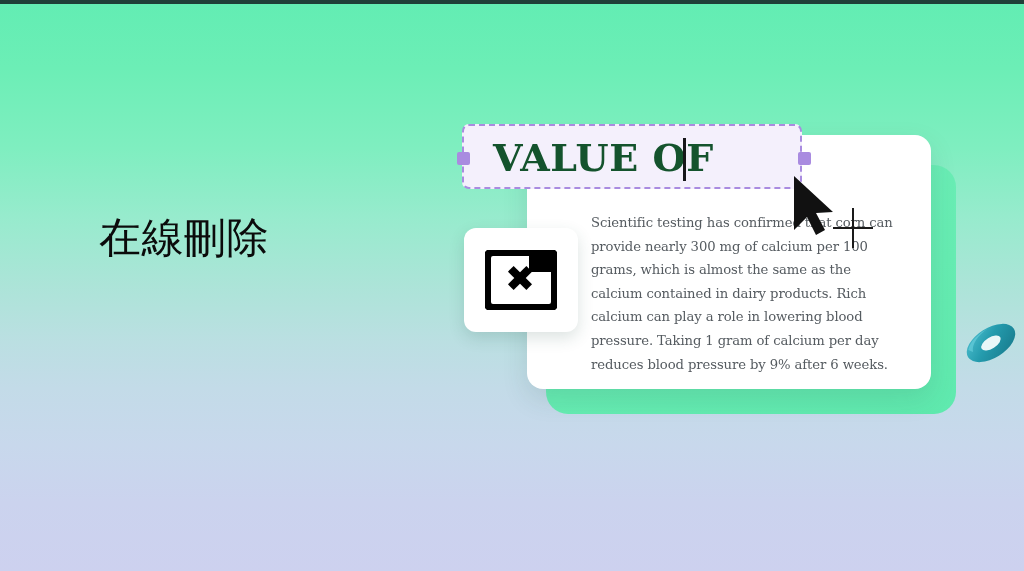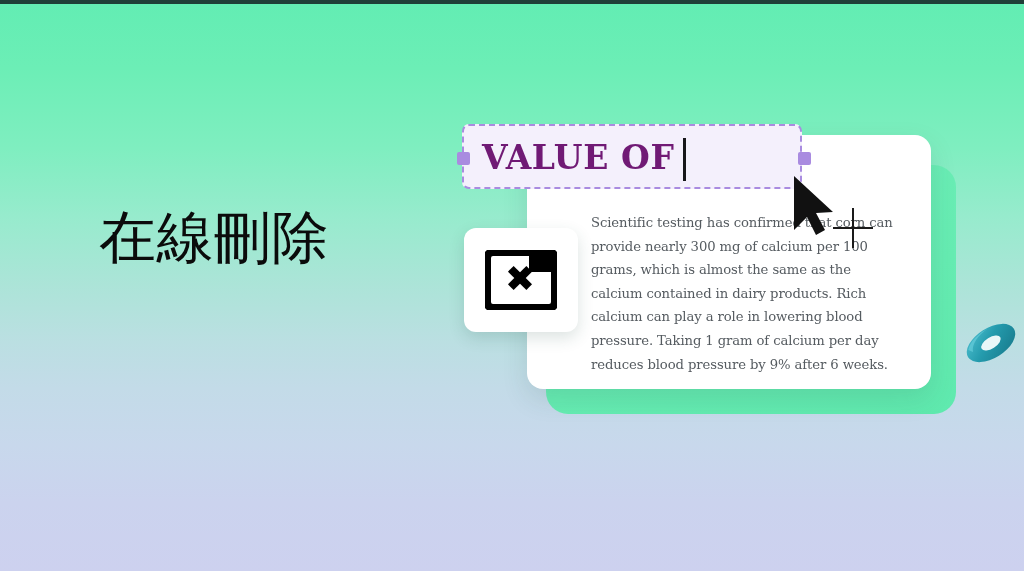--- a/index.html
+++ b/index.html
@@ -46,21 +46,21 @@
   
   #headline {
     position: absolute;
     left: 99px;
     top: 190px;
     width: 360px;
     color: #0d0d0d;
     letter-spacing: 0.5px;
   }
   .headline-line {
-    font-size: 57px;
+    font-size: 42px;
     line-height: 95px;
     font-weight: 400;
     white-space: nowrap;
     color: #0b0b0b;
     font-family: "DejaVu Sans", "Liberation Sans", sans-serif;
   }
 
   
   #card-group {
     position: absolute;
@@ -126,28 +126,28 @@
     left: 462px;
     top: 124px;
     width: 340px;
     height: 65px;
     background: #F4F0FC;
     border: 2px dashed #A98BE0;
     border-radius: 7px;
   }
   #selected-text {
     position: absolute;
-    left: 18px;
+    left: 29px;
     top: 8px;
     font-family: "DejaVu Serif", "Liberation Serif", serif;
     font-weight: bold;
-    font-size: 33px;
+    font-size: 38px;
     line-height: 47px;
     letter-spacing: 0.6px;
-    color: #701a75;
+    color: #14532d;
     white-space: nowrap;
   }
   #text-caret {
     position: absolute;
     left: 219px;
     top: 12px;
     width: 3px;
     height: 43px;
     background: #17171a;
   }

